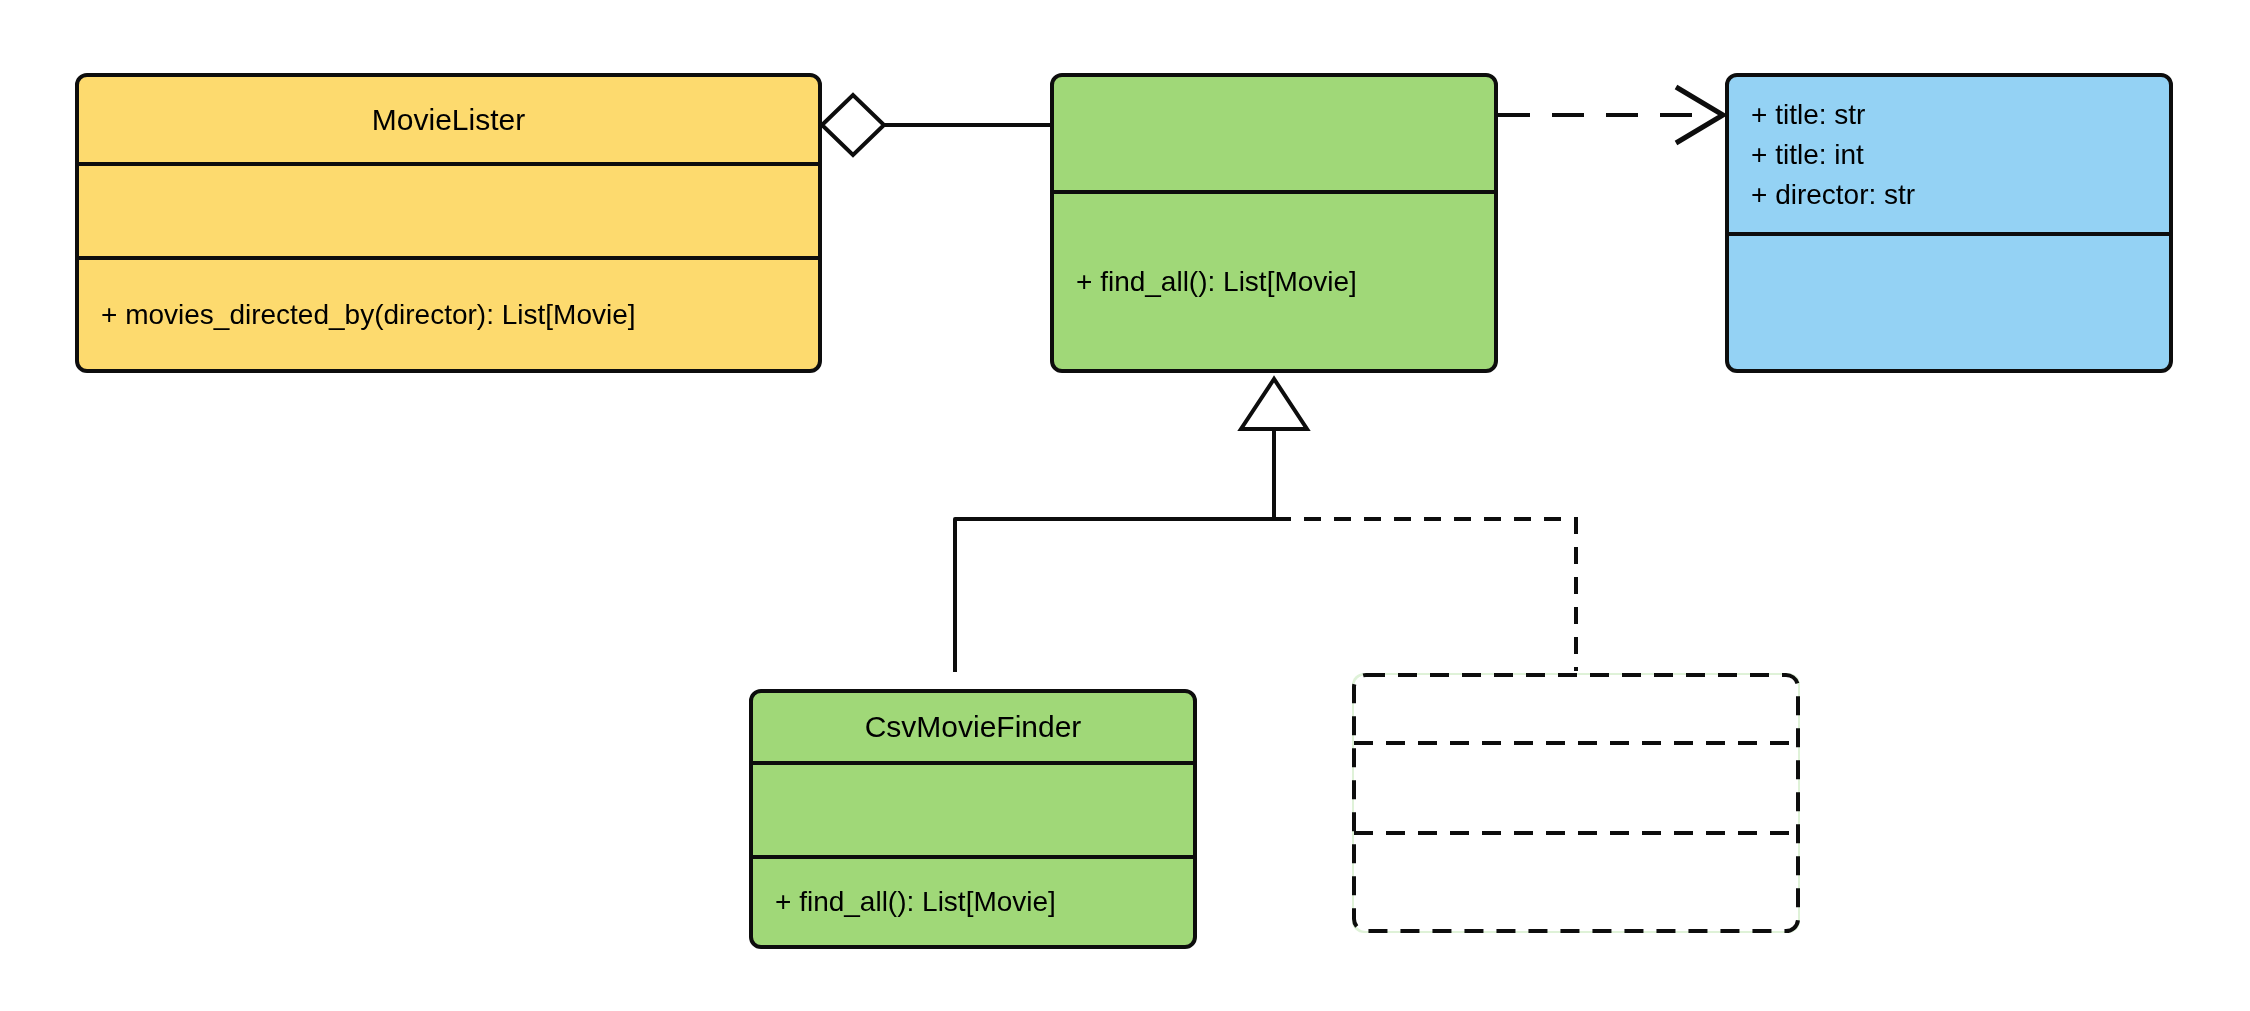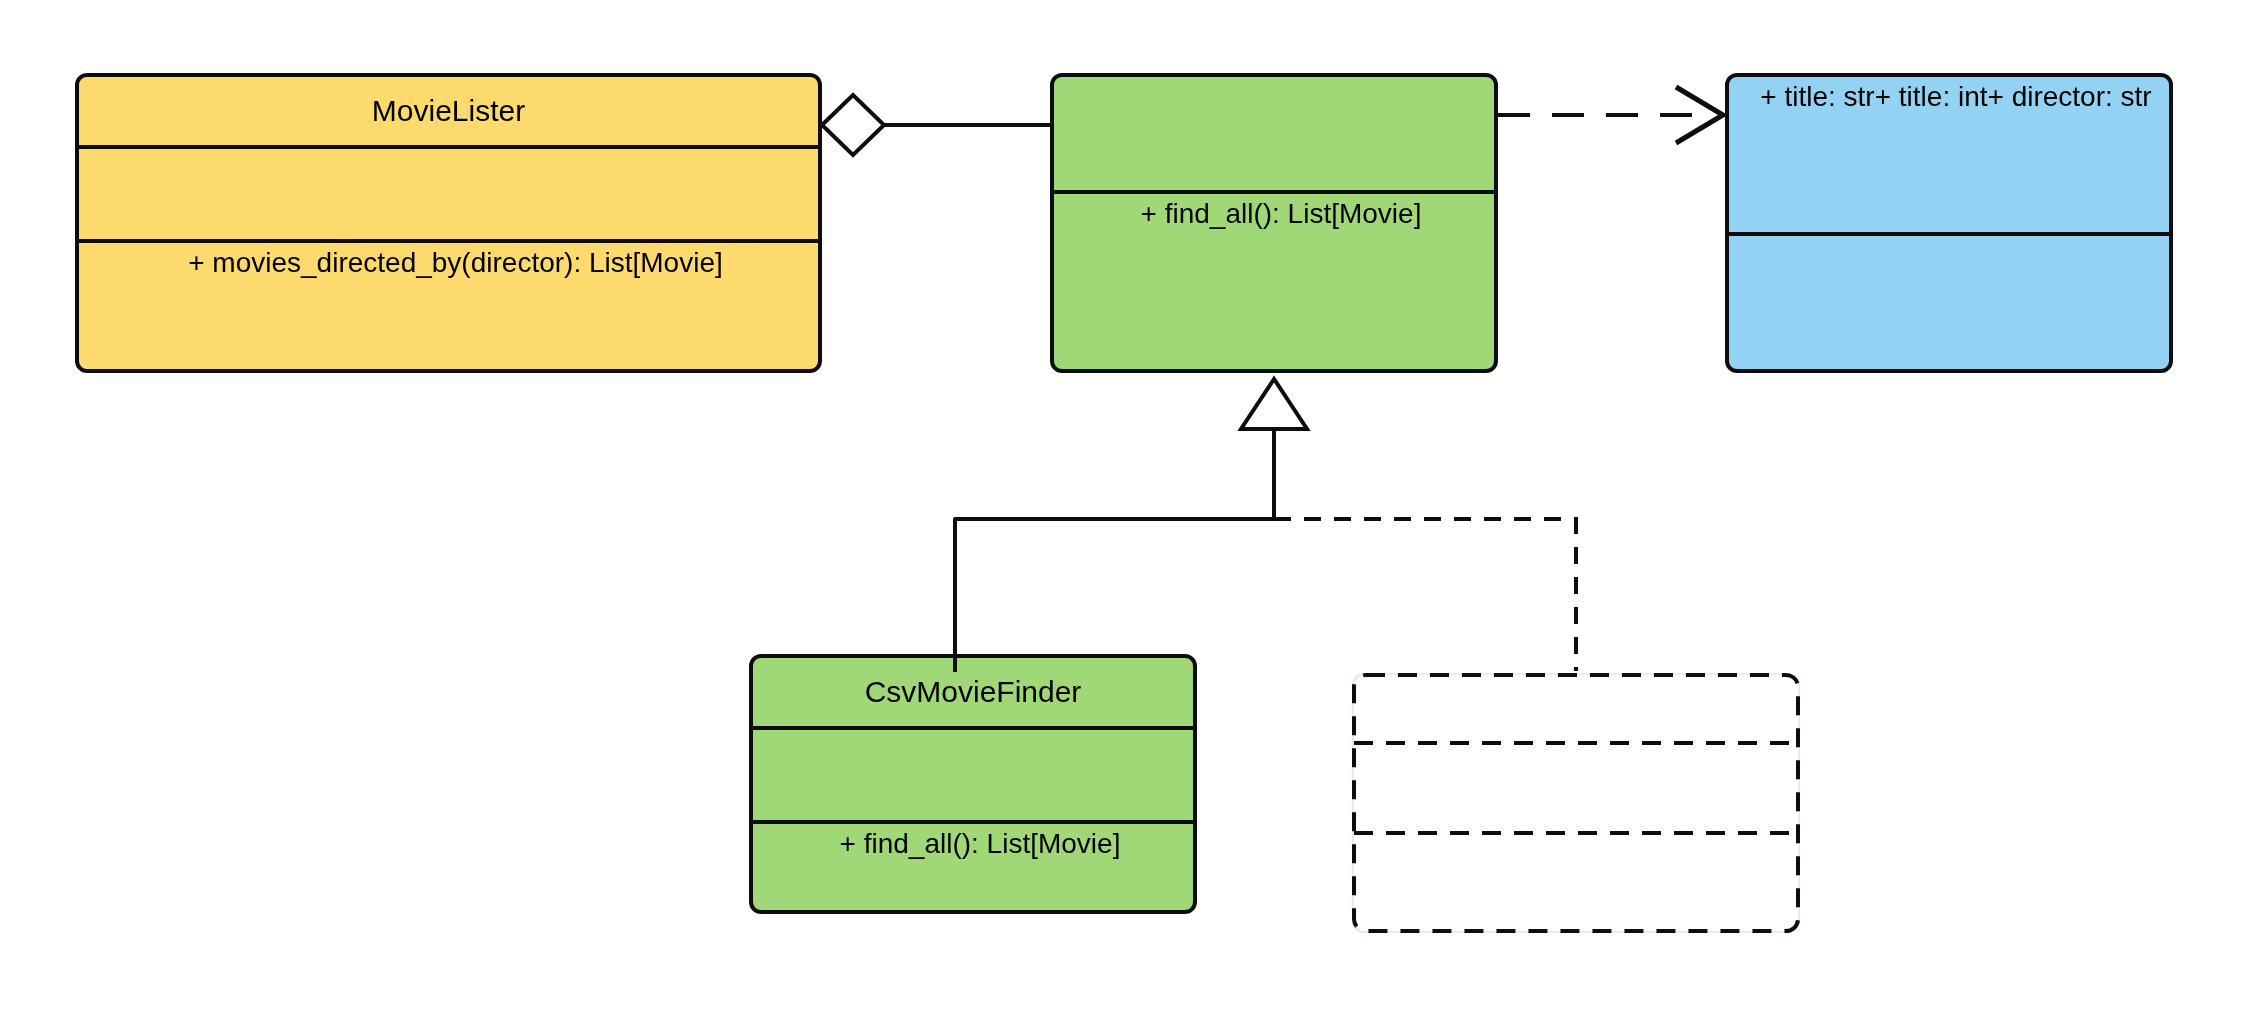--- a/index.html
+++ b/index.html
@@ -21,21 +21,21 @@
 
   .compartment { position: relative; }
   .compartment + .compartment { border-top: 4px solid #0d0d0d; }
   .uml-class.dashed-node .compartment + .compartment { border-top: none; }
 
   .c-title {
     display: flex; align-items: center; justify-content: center;
     font-size: 30px; line-height: 34px;
   }
   .c-members {
-    display: flex; flex-direction: row; justify-content: center;
+    display: flex; flex-direction: column; justify-content: center;
     padding-left: 22px; padding-right: 8px;
     font-size: 28px; line-height: 40px;
   }
   .c-methods { flex: 1 1 auto; }
 
   
   svg.overlay {
     position: absolute; left: 0; top: 0;
     width: 2250px; height: 1011px;
     pointer-events: none;
@@ -43,21 +43,21 @@
   svg.overlay .ln { stroke: #0d0d0d; stroke-width: 4; fill: none; }
   svg.overlay .ln-thick { stroke: #0d0d0d; stroke-width: 5; fill: none; }
   svg.overlay .hollow { stroke: #0d0d0d; stroke-width: 4; fill: #ffffff; }
 </style>
 </head>
 <body>
 
 <div class="canvas">
 
   <div class="uml-class" style="left: 75px; top: 73px; width: 747px; height: 300px; background-color: rgb(253, 218, 110); border-color: rgb(13, 13, 13);">
-    <div class="compartment c-title" style="height:68px;">
+    <div class="compartment c-title" style="height:85px;">
       <span>MovieLister</span>
     </div>
     <div class="compartment" style="height:94px;"></div>
     <div class="compartment c-members c-methods">
       <div>+ movies_directed_by(director): List[Movie]</div>
     </div>
   </div>
 
   <div class="uml-class" style="left: 1050px; top: 73px; width: 448px; height: 300px; background-color: rgb(160, 216, 120); border-color: rgb(13, 13, 13);">
     <div class="compartment" style="height:113px;"></div>
@@ -68,21 +68,21 @@
 
   <div class="uml-class" style="left: 1725px; top: 73px; width: 448px; height: 300px; background-color: rgb(148, 210, 244); border-color: rgb(13, 13, 13);">
     <div class="compartment c-members" style="height:155px;">
       <div>+ title: str</div>
       <div>+ title: int</div>
       <div>+ director: str</div>
     </div>
     <div class="compartment c-methods"></div>
   </div>
 
-  <div class="uml-class" style="left: 749px; top: 654px; width: 448px; height: 260px; background-color: rgb(160, 216, 120); border-color: rgb(13, 13, 13);">
+  <div class="uml-class" style="left: 749px; top: 689px; width: 448px; height: 260px; background-color: rgb(160, 216, 120); border-color: rgb(13, 13, 13);">
     <div class="compartment c-title" style="height:68px;">
       <span>CsvMovieFinder</span>
     </div>
     <div class="compartment" style="height:94px;"></div>
     <div class="compartment c-members c-methods">
       <div>+ find_all(): List[Movie]</div>
     </div>
   </div>
 
   <div class="uml-class no-border dashed-node" style="left: 1352px; top: 673px; width: 448px; height: 260px; background-color: rgb(223, 242, 216);">

